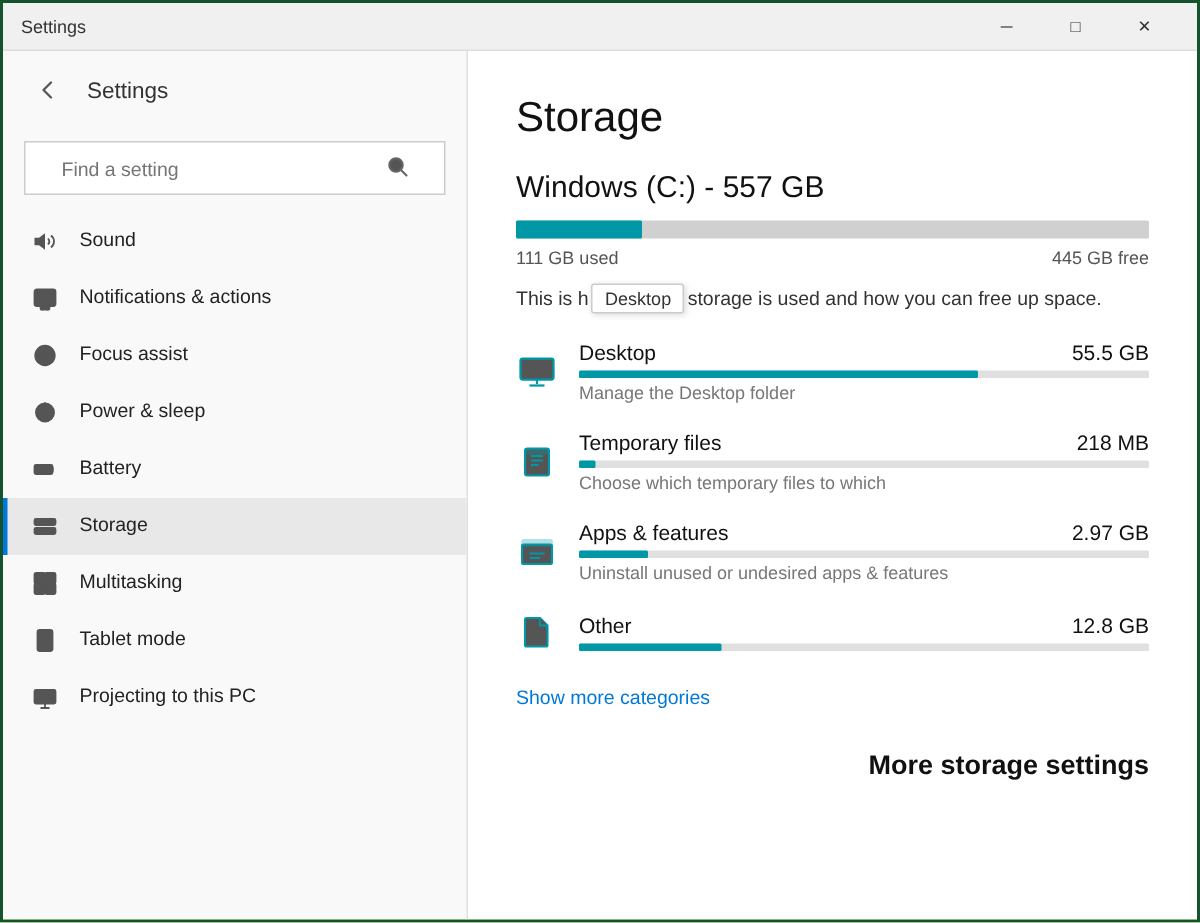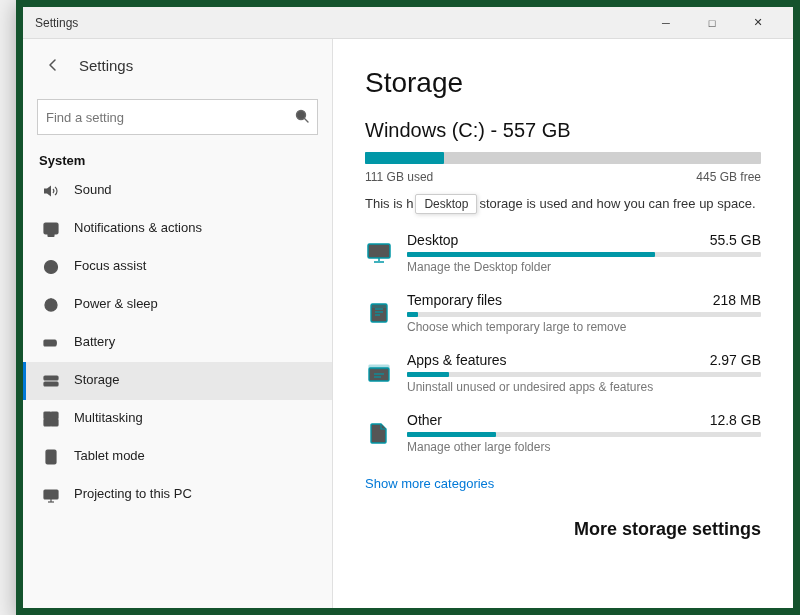--- a/index.html
+++ b/index.html
@@ -12,23 +12,22 @@
       width: 800px;
       height: 615px;
       overflow: hidden;
     }
     .window {
       width: 800px;
       height: 615px;
       background: #bef264;
       display: flex;
       flex-direction: column;
-      border: 7px solid #14532d;
+      border: 2px solid #14532d;
       box-shadow: 0 4px 20px rgba(0,0,0,0.3);
-      margin-left: 16px;
     }
     .titlebar {
       height: 32px;
       background: #f0f0f0;
       display: flex;
       align-items: center;
       padding: 0 12px;
       border-bottom: 1px solid #ddd;
       flex-shrink: 0;
     }
@@ -87,21 +86,21 @@
       font-size: 15px;
       color: #333;
     }
     .search-box {
       margin: 8px 14px 12px 14px;
       display: flex;
       align-items: center;
       border: 1px solid #ccc;
       background: #fff;
       height: 36px;
-      padding: 0 8px;
+      padding: 0 24px;
     }
     .search-box input {
       flex: 1;
       border: none;
       outline: none;
       font-size: 13px;
       color: #555;
       background: transparent;
     }
     .search-icon-box {
@@ -289,21 +288,20 @@
       <div class="search-box">
         <input type="text" placeholder="Find a setting" style="">
         <span class="search-icon-box">
           <svg width="14" height="14" viewBox="0 0 14 14" fill="none">
             <circle cx="6" cy="6" r="4.5" stroke="#666" stroke-width="1.4"></circle>
             <line x1="9.5" y1="9.5" x2="13" y2="13" stroke="#666" stroke-width="1.4" stroke-linecap="round"></line>
           </svg>
         </span>
       </div>
 
-      <div class="sidebar-section-label">System</div>
 
       <div class="sidebar-item">
         <div class="sidebar-icon">
           <svg width="16" height="16" viewBox="0 0 16 16" fill="#555">
             <path d="M1 5.5v5h3l4 3V2.5L4 5.5H1z"></path>
             <path d="M12 4a5 5 0 0 1 0 8M10 6a3 3 0 0 1 0 4" stroke="#555" stroke-width="1.2" fill="none"></path>
           </svg>
         </div>
         <span>Sound</span>
       </div>
@@ -448,21 +446,21 @@
             </svg>
           </div>
           <div class="item-details">
             <div class="item-name-row">
               <span class="storage-item-name">Temporary files</span>
               <span class="storage-item-size">218 MB</span>
             </div>
             <div class="item-bar-container">
               <div class="item-bar-fill" style="width:3%"></div>
             </div>
-            <div class="item-description">Choose which temporary large to remove</div>
+            <div class="item-description">Choose which temporary files to which</div>
           </div>
         </div>
       </div>
 
       <div class="storage-item">
         <div class="storage-item-row">
           <div class="item-icon">
             <svg width="22" height="18" viewBox="0 0 22 18" fill="none">
               <rect x="1" y="4" width="20" height="13" rx="1.2" stroke="#0097a7" stroke-width="1.4"></rect>
               <rect x="1" y="1" width="20" height="4" rx="1" fill="#0097a7" opacity="0.3" stroke="#0097a7" stroke-width="1.2"></rect>
@@ -492,21 +490,20 @@
             </svg>
           </div>
           <div class="item-details">
             <div class="item-name-row">
               <span class="storage-item-name">Other</span>
               <span class="storage-item-size">12.8 GB</span>
             </div>
             <div class="item-bar-container">
               <div class="item-bar-fill" style="width:25%"></div>
             </div>
-            <div class="item-description">Manage other large folders</div>
           </div>
         </div>
       </div>
 
       <a class="show-more-link">Show more categories</a>
 
       <h2 class="more-settings-title">More storage settings</h2>
     </div>
   </div>
 </div>

